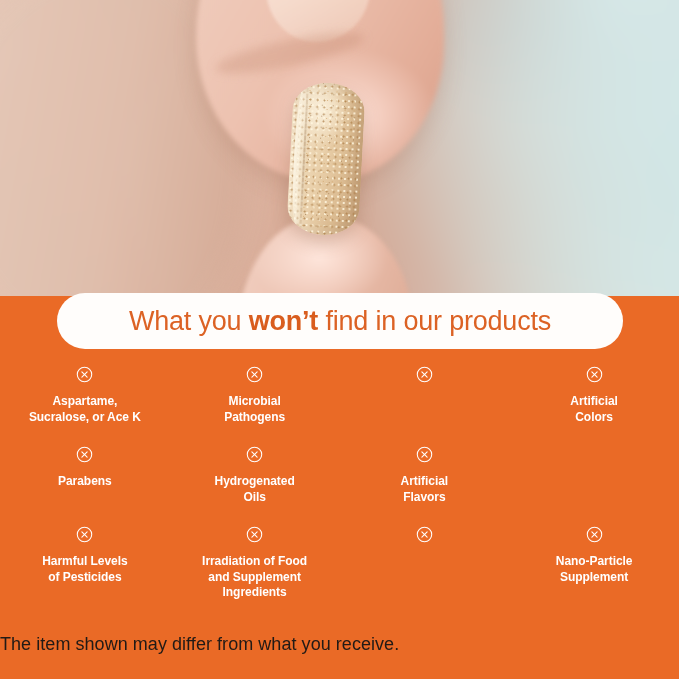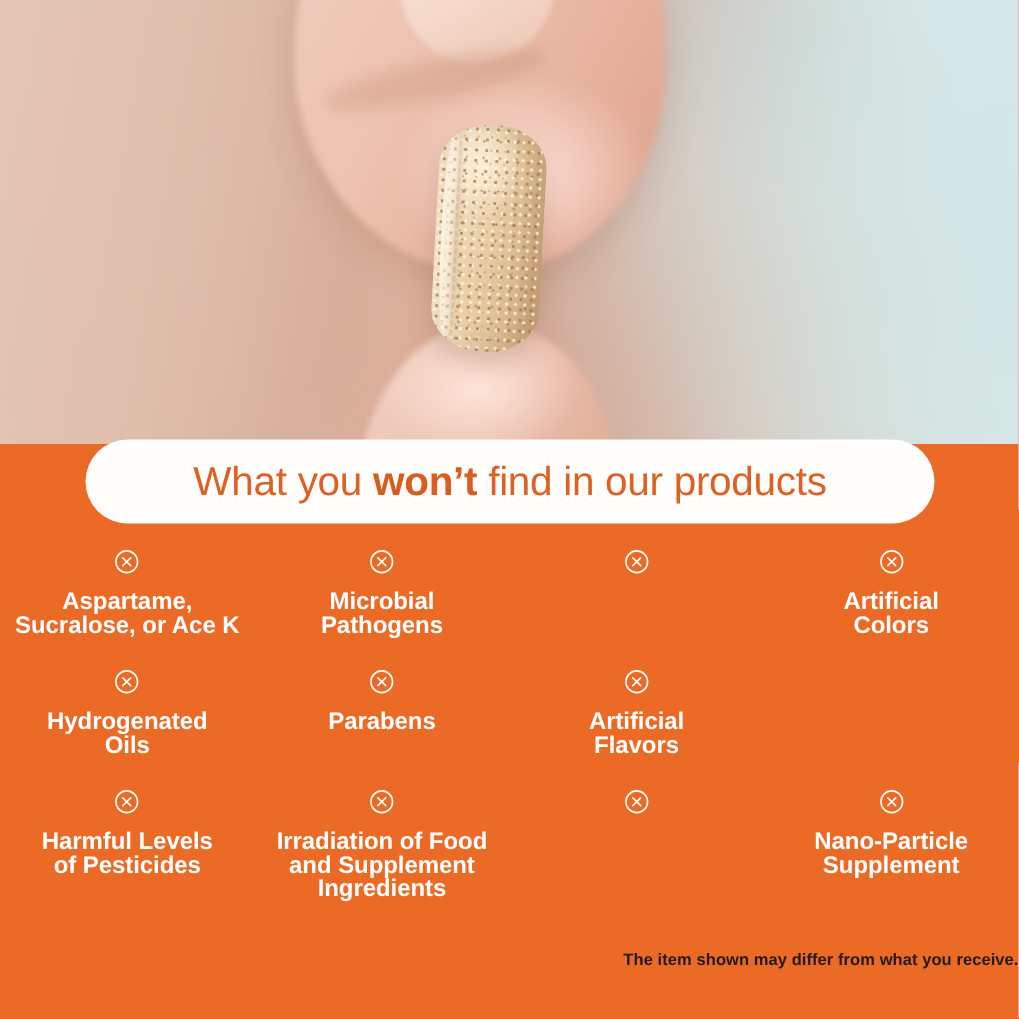--- a/index.html
+++ b/index.html
@@ -222,37 +222,37 @@
   .x-icon {
     display: block;
     width: 17px;
     height: 17px;
     margin-bottom: 11px;
   }
   .x-icon svg { display: block; }
 
   .cell-label {
     color: #ffffff;
-    font-size: 16px;
+    font-size: 12px;
     font-weight: 700;
     line-height: 15.5px;
     text-align: center;
     letter-spacing: -0.05px;
     white-space: pre-line;
   }
 
   
   .disclaimer {
     position: absolute;
     left: 0;
     top: 634px;
     width: 679px;
-    text-align: right;
-    font-size: 11px;
-    font-weight: 700;
+    text-align: left;
+    font-size: 18px;
+    font-weight: 400;
     color: #211a16;
     letter-spacing: 0.05px;
   }
 </style>
 </head>
 <body>
 
 <div class="shot">
 
   <div class="photo">
@@ -324,32 +324,32 @@
 
     <div class="grid-row row-1">
       <div class="cell">
         <span class="x-icon">
           <svg width="17" height="17" viewBox="0 0 24 24" fill="none" stroke="#ffffff" stroke-width="1.5" stroke-linecap="round">
               <circle cx="12" cy="12" r="10.2"></circle>
               <line x1="8.3" y1="8.3" x2="15.7" y2="15.7"></line>
               <line x1="15.7" y1="8.3" x2="8.3" y2="15.7"></line>
             </svg>
         </span>
+        <span class="cell-label">Parabens</span>
+      </div>
+      <div class="cell">
+        <span class="x-icon">
+          <svg width="17" height="17" viewBox="0 0 24 24" fill="none" stroke="#ffffff" stroke-width="1.5" stroke-linecap="round">
+              <circle cx="12" cy="12" r="10.2"></circle>
+              <line x1="8.3" y1="8.3" x2="15.7" y2="15.7"></line>
+              <line x1="15.7" y1="8.3" x2="8.3" y2="15.7"></line>
+            </svg>
+        </span>
         <span class="cell-label">Hydrogenated
 Oils</span>
-      </div>
-      <div class="cell">
-        <span class="x-icon">
-          <svg width="17" height="17" viewBox="0 0 24 24" fill="none" stroke="#ffffff" stroke-width="1.5" stroke-linecap="round">
-              <circle cx="12" cy="12" r="10.2"></circle>
-              <line x1="8.3" y1="8.3" x2="15.7" y2="15.7"></line>
-              <line x1="15.7" y1="8.3" x2="8.3" y2="15.7"></line>
-            </svg>
-        </span>
-        <span class="cell-label">Parabens</span>
       </div>
       <div class="cell">
         <span class="x-icon">
           <svg width="17" height="17" viewBox="0 0 24 24" fill="none" stroke="#ffffff" stroke-width="1.5" stroke-linecap="round">
               <circle cx="12" cy="12" r="10.2"></circle>
               <line x1="8.3" y1="8.3" x2="15.7" y2="15.7"></line>
               <line x1="15.7" y1="8.3" x2="8.3" y2="15.7"></line>
             </svg>
         </span>
         <span class="cell-label">Artificial

